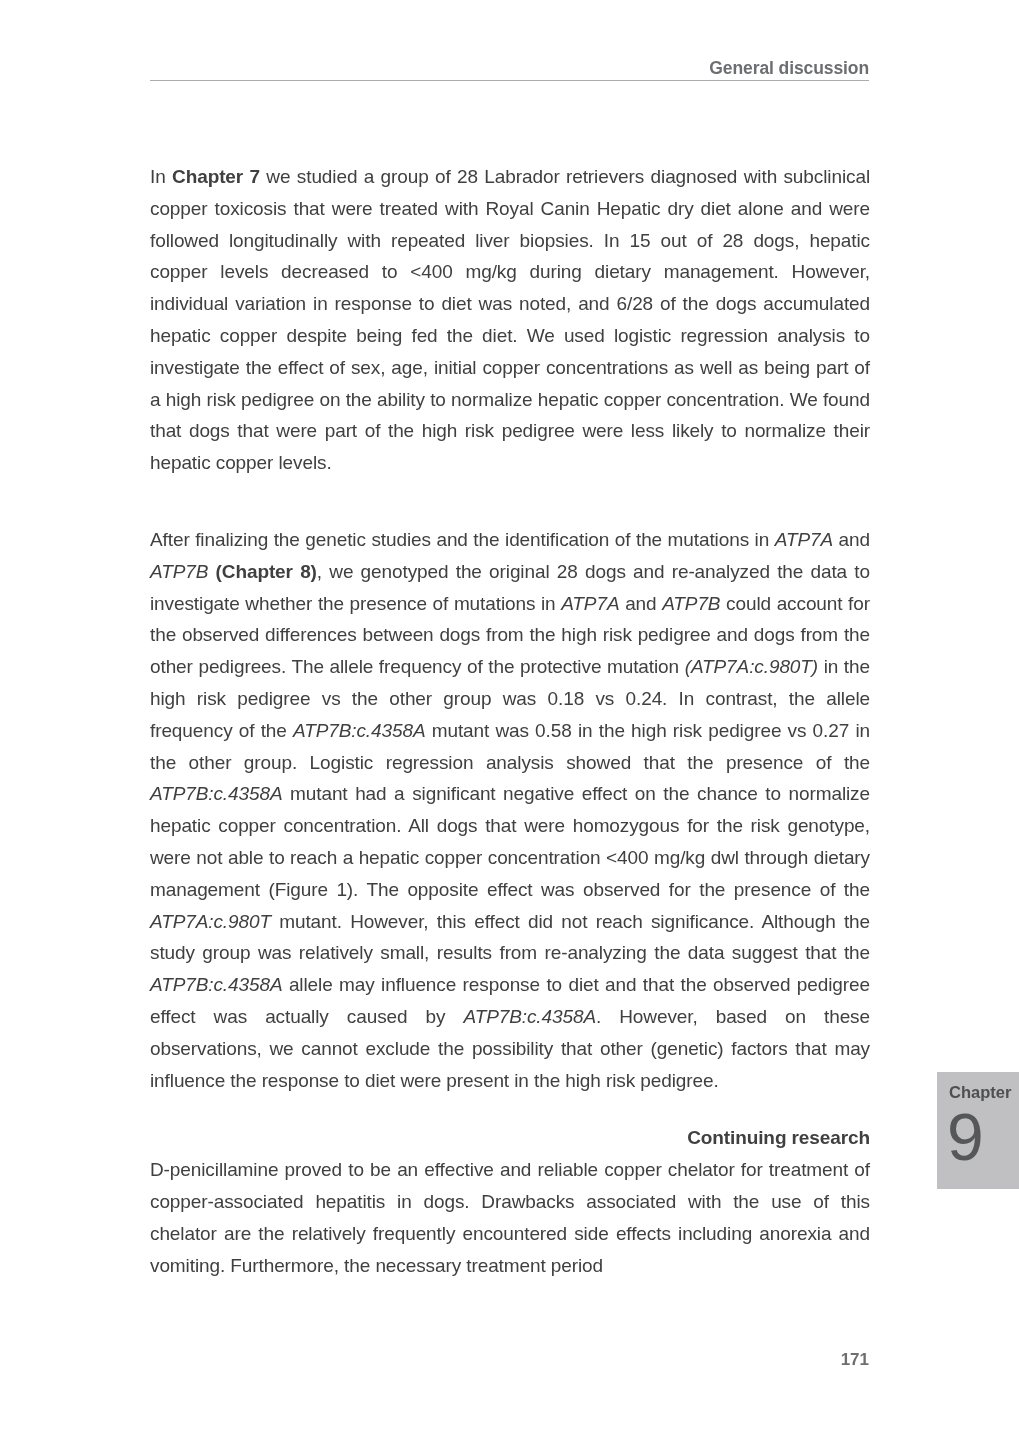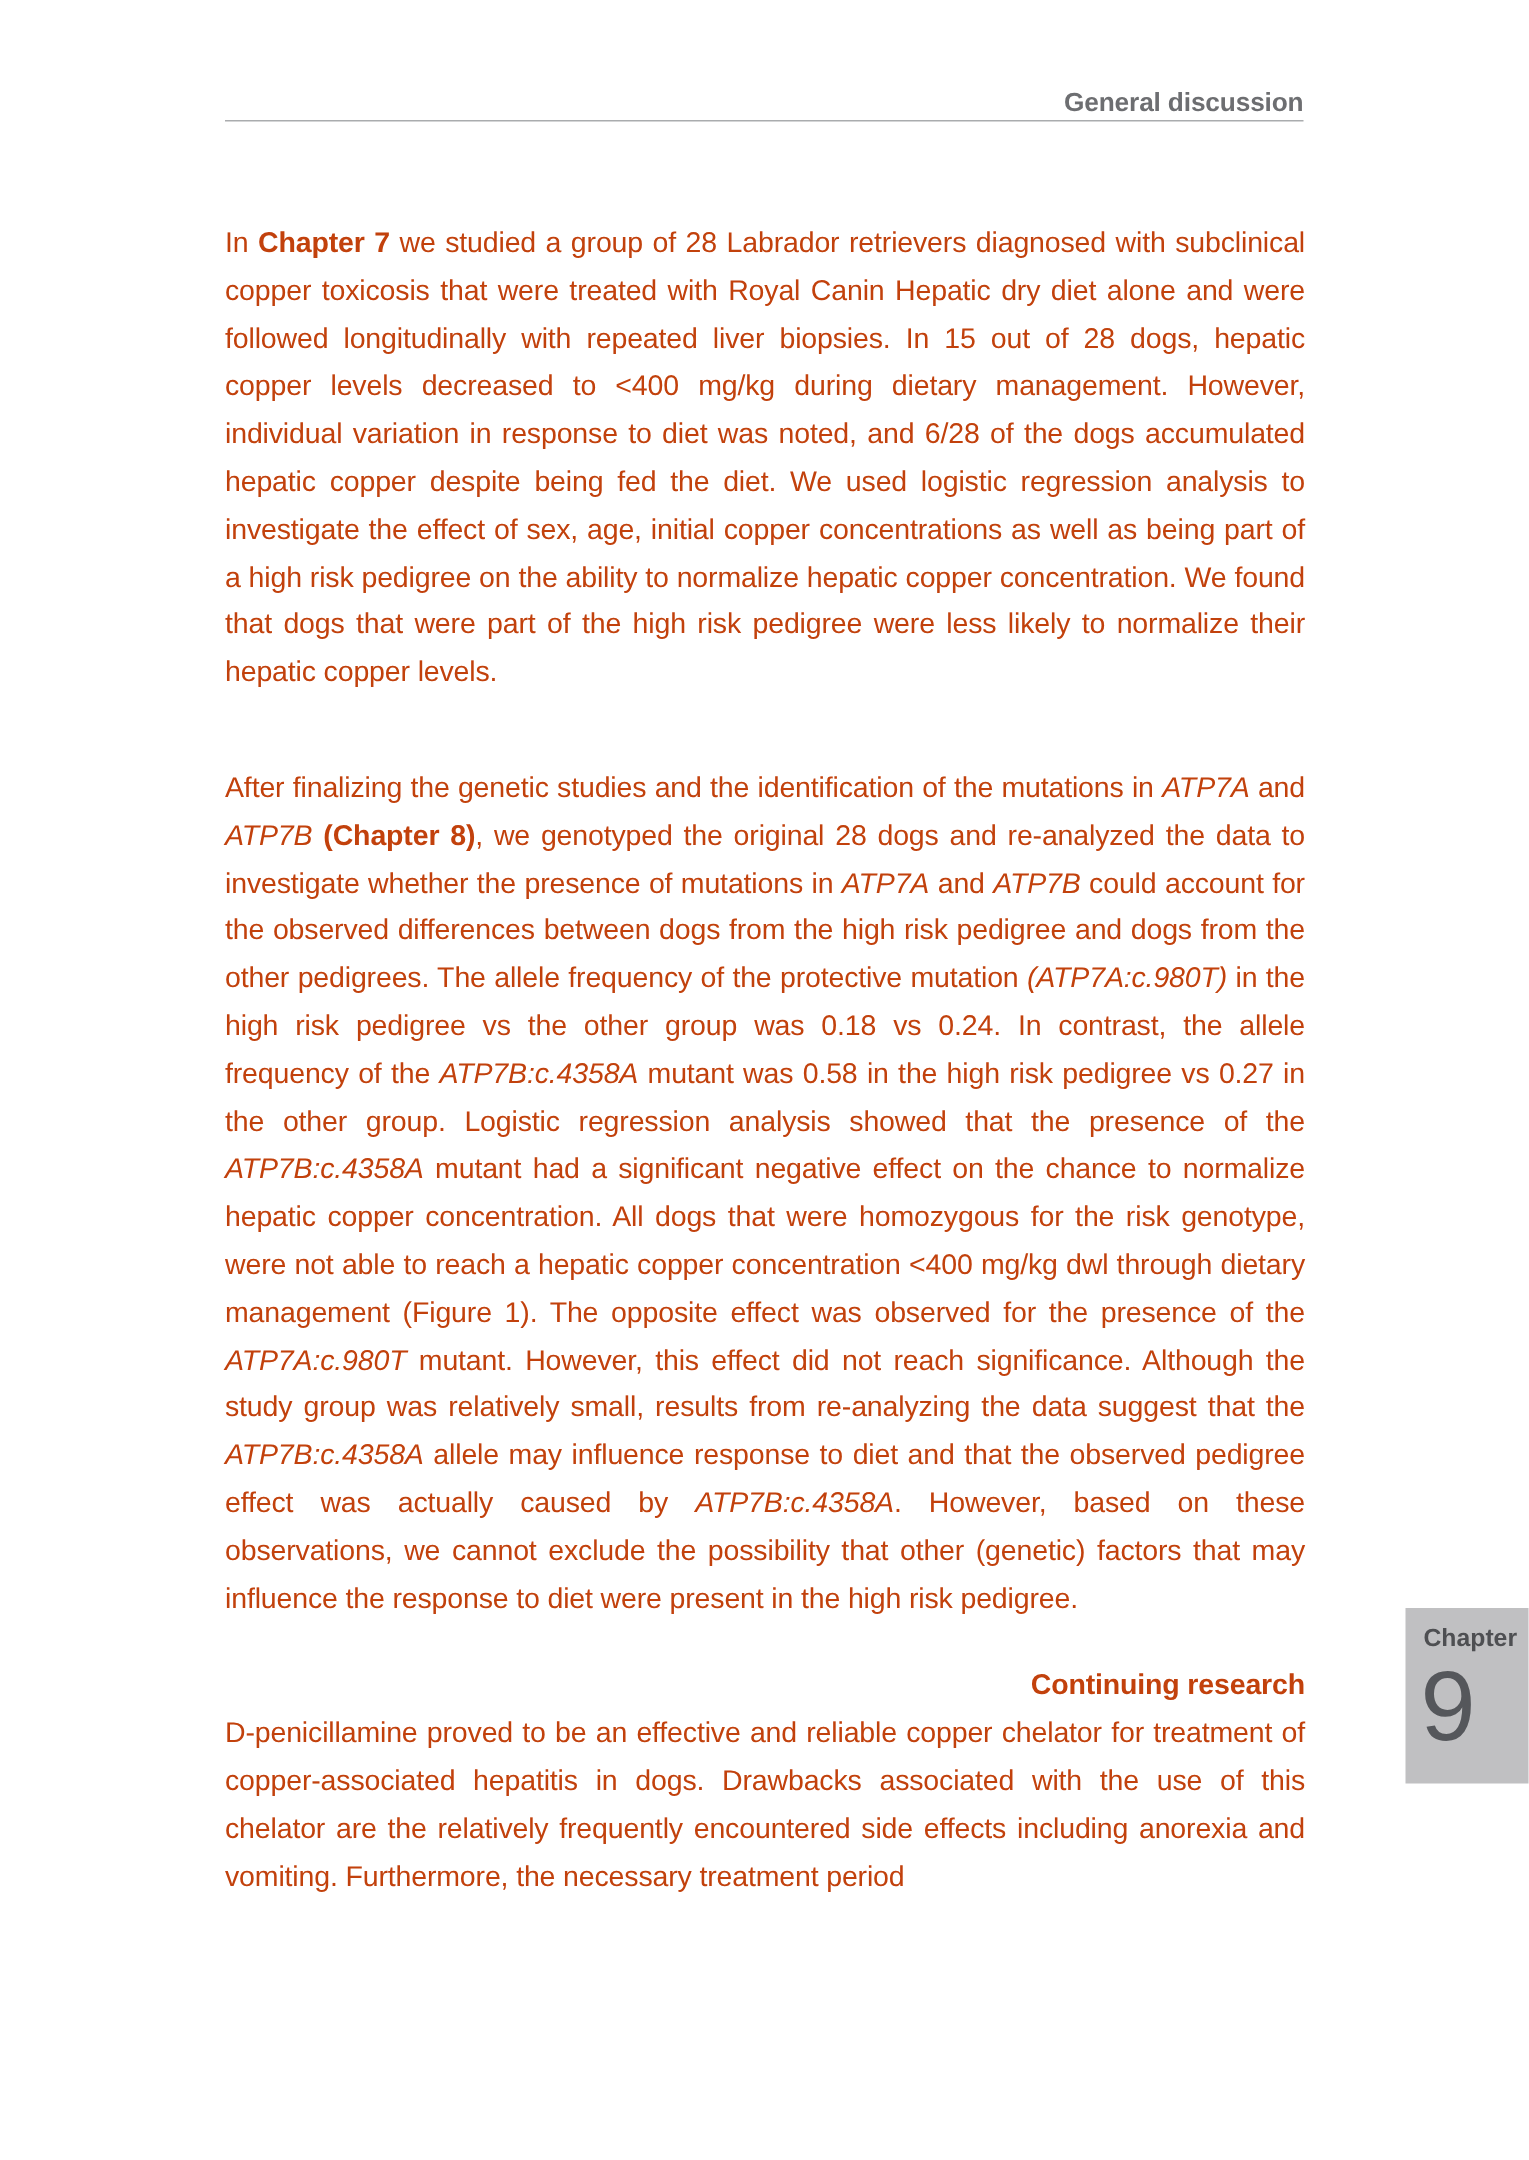--- a/index.html
+++ b/index.html
@@ -24,22 +24,22 @@
   .header-rule {
     position: absolute;
     left: 150px; top: 80px; width: 719px;
     border: none;
     border-top: 1.6px solid #aaacae;
     margin: 0;
   }
 
   .content {
     position: absolute;
-    left: 150px; top: 147px; width: 720px;
-    color: #c2410c;
+    left: 150px; top: 161px; width: 720px;
+    color: #404040;
     font-size: 19px;
     line-height: 31.8px;
     text-align: justify;
     letter-spacing: -0.1px;
   }
   .content p { margin: 0; }
   .para + .para { margin-top: 45px; }
   .section-heading {
     font-size: 19px;
     font-weight: bold;
@@ -94,14 +94,15 @@
     <p class="para"><span>After finalizing the genetic studies and the identification of the mutations in </span><span style="font-style: italic;">ATP7A</span><span> and </span><span style="font-style: italic;">ATP7B</span><span> </span><span style="font-weight: 700;">(Chapter 8)</span><span>, we genotyped the original 28 dogs and re-analyzed the data to investigate whether the presence of mutations in </span><span style="font-style: italic;">ATP7A</span><span> and </span><span style="font-style: italic;">ATP7B</span><span> could account for the observed differences between dogs from the high risk pedigree and dogs from the other pedigrees. The allele frequency of the protective mutation </span><span style="font-style: italic;">(ATP7A:c.980T)</span><span> in the high risk pedigree vs the other group was 0.18 vs 0.24. In contrast, the allele frequency of the </span><span style="font-style: italic;">ATP7B:c.4358A</span><span> mutant was 0.58 in the high risk pedigree vs 0.27 in the other group. Logistic regression analysis showed that the presence of the </span><span style="font-style: italic;">ATP7B:c.4358A</span><span> mutant had a significant negative effect on the chance to normalize hepatic copper concentration. All dogs that were homozygous for the risk genotype, were not able to reach a hepatic copper concentration &lt;400 mg/kg dwl through dietary management (Figure 1). The opposite effect was observed for the presence of the </span><span style="font-style: italic;">ATP7A:c.980T</span><span> mutant. However, this effect did not reach significance. Although the study group was relatively small, results from re-analyzing the data suggest that the </span><span style="font-style: italic;">ATP7B:c.4358A</span><span> allele may influence response to diet and that the observed pedigree effect was actually caused by </span><span style="font-style: italic;">ATP7B:c.4358A</span><span>. However, based on these observations, we cannot exclude the possibility that other (genetic) factors that may influence the response to diet were present in the high risk pedigree.</span></p>
     <h3 class="section-heading">Continuing research</h3>
     <p class="para closing"><span>D-penicillamine proved to be an effective and reliable copper chelator for treatment of copper-associated hepatitis in dogs. Drawbacks associated with the use of this chelator are the relatively frequently encountered side effects including anorexia and vomiting. Furthermore, the necessary treatment period</span></p>
   </div>
 
   <div class="chapter-tab">
     <span class="chapter-tab-label">Chapter</span>
     <span class="chapter-tab-number">9</span>
   </div>
 
+  <div class="page-number">171</div>
 
 </div>
 
 </body></html>

